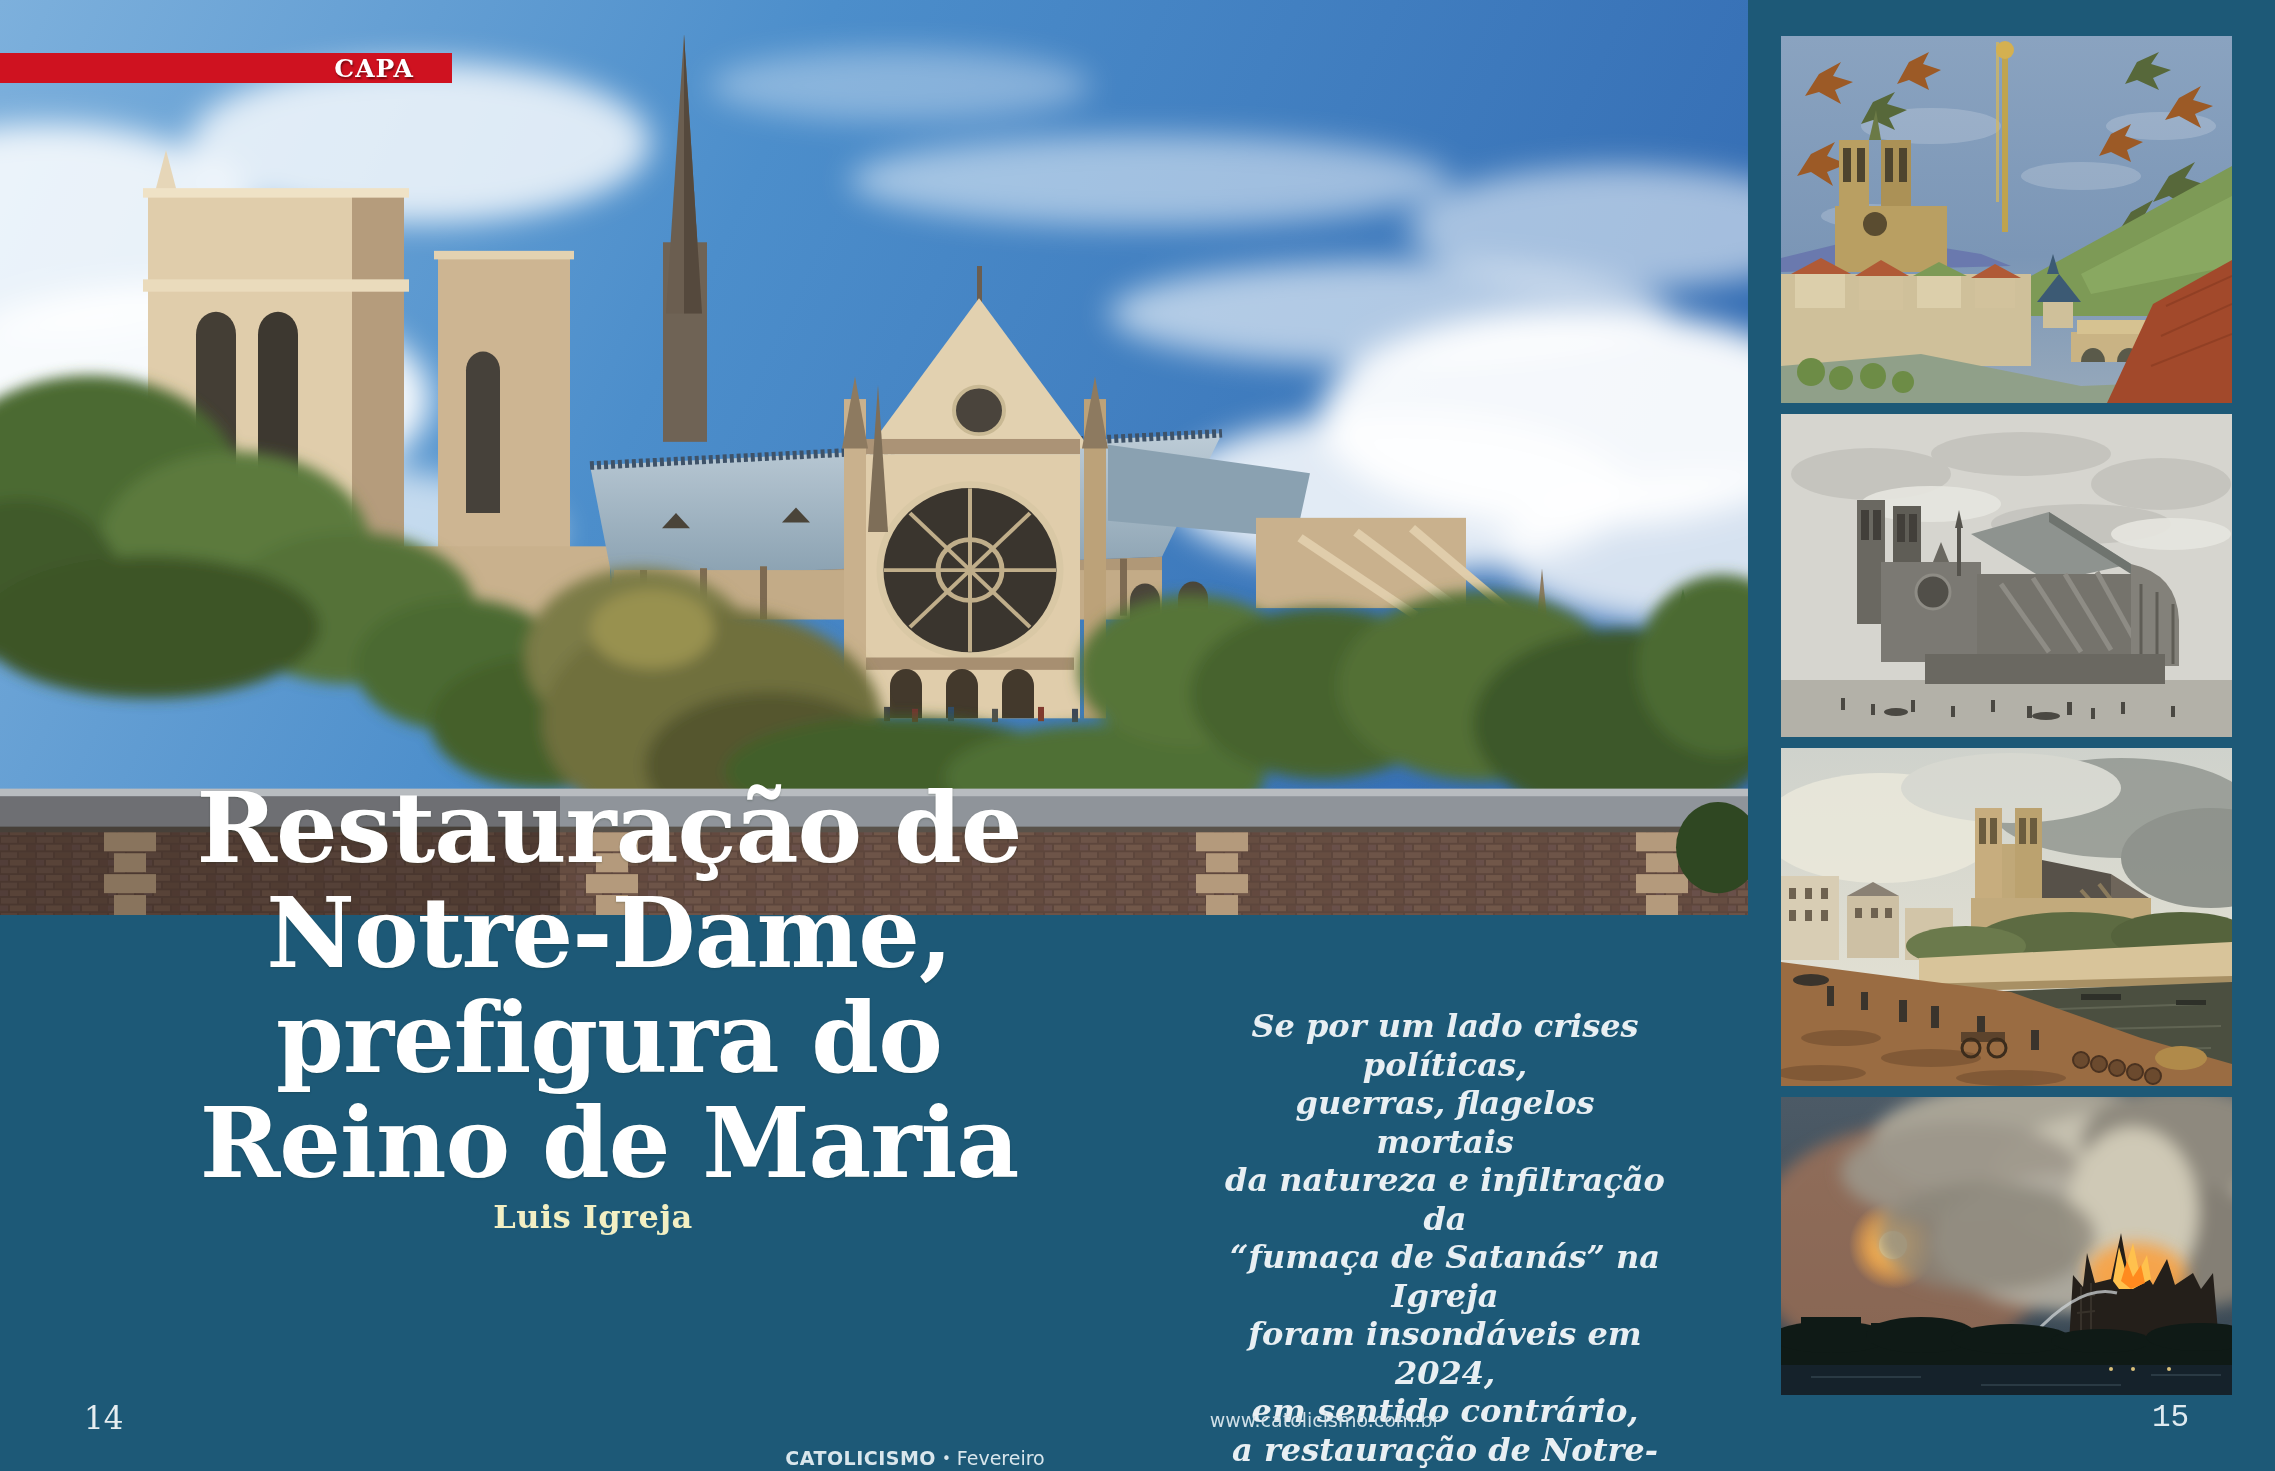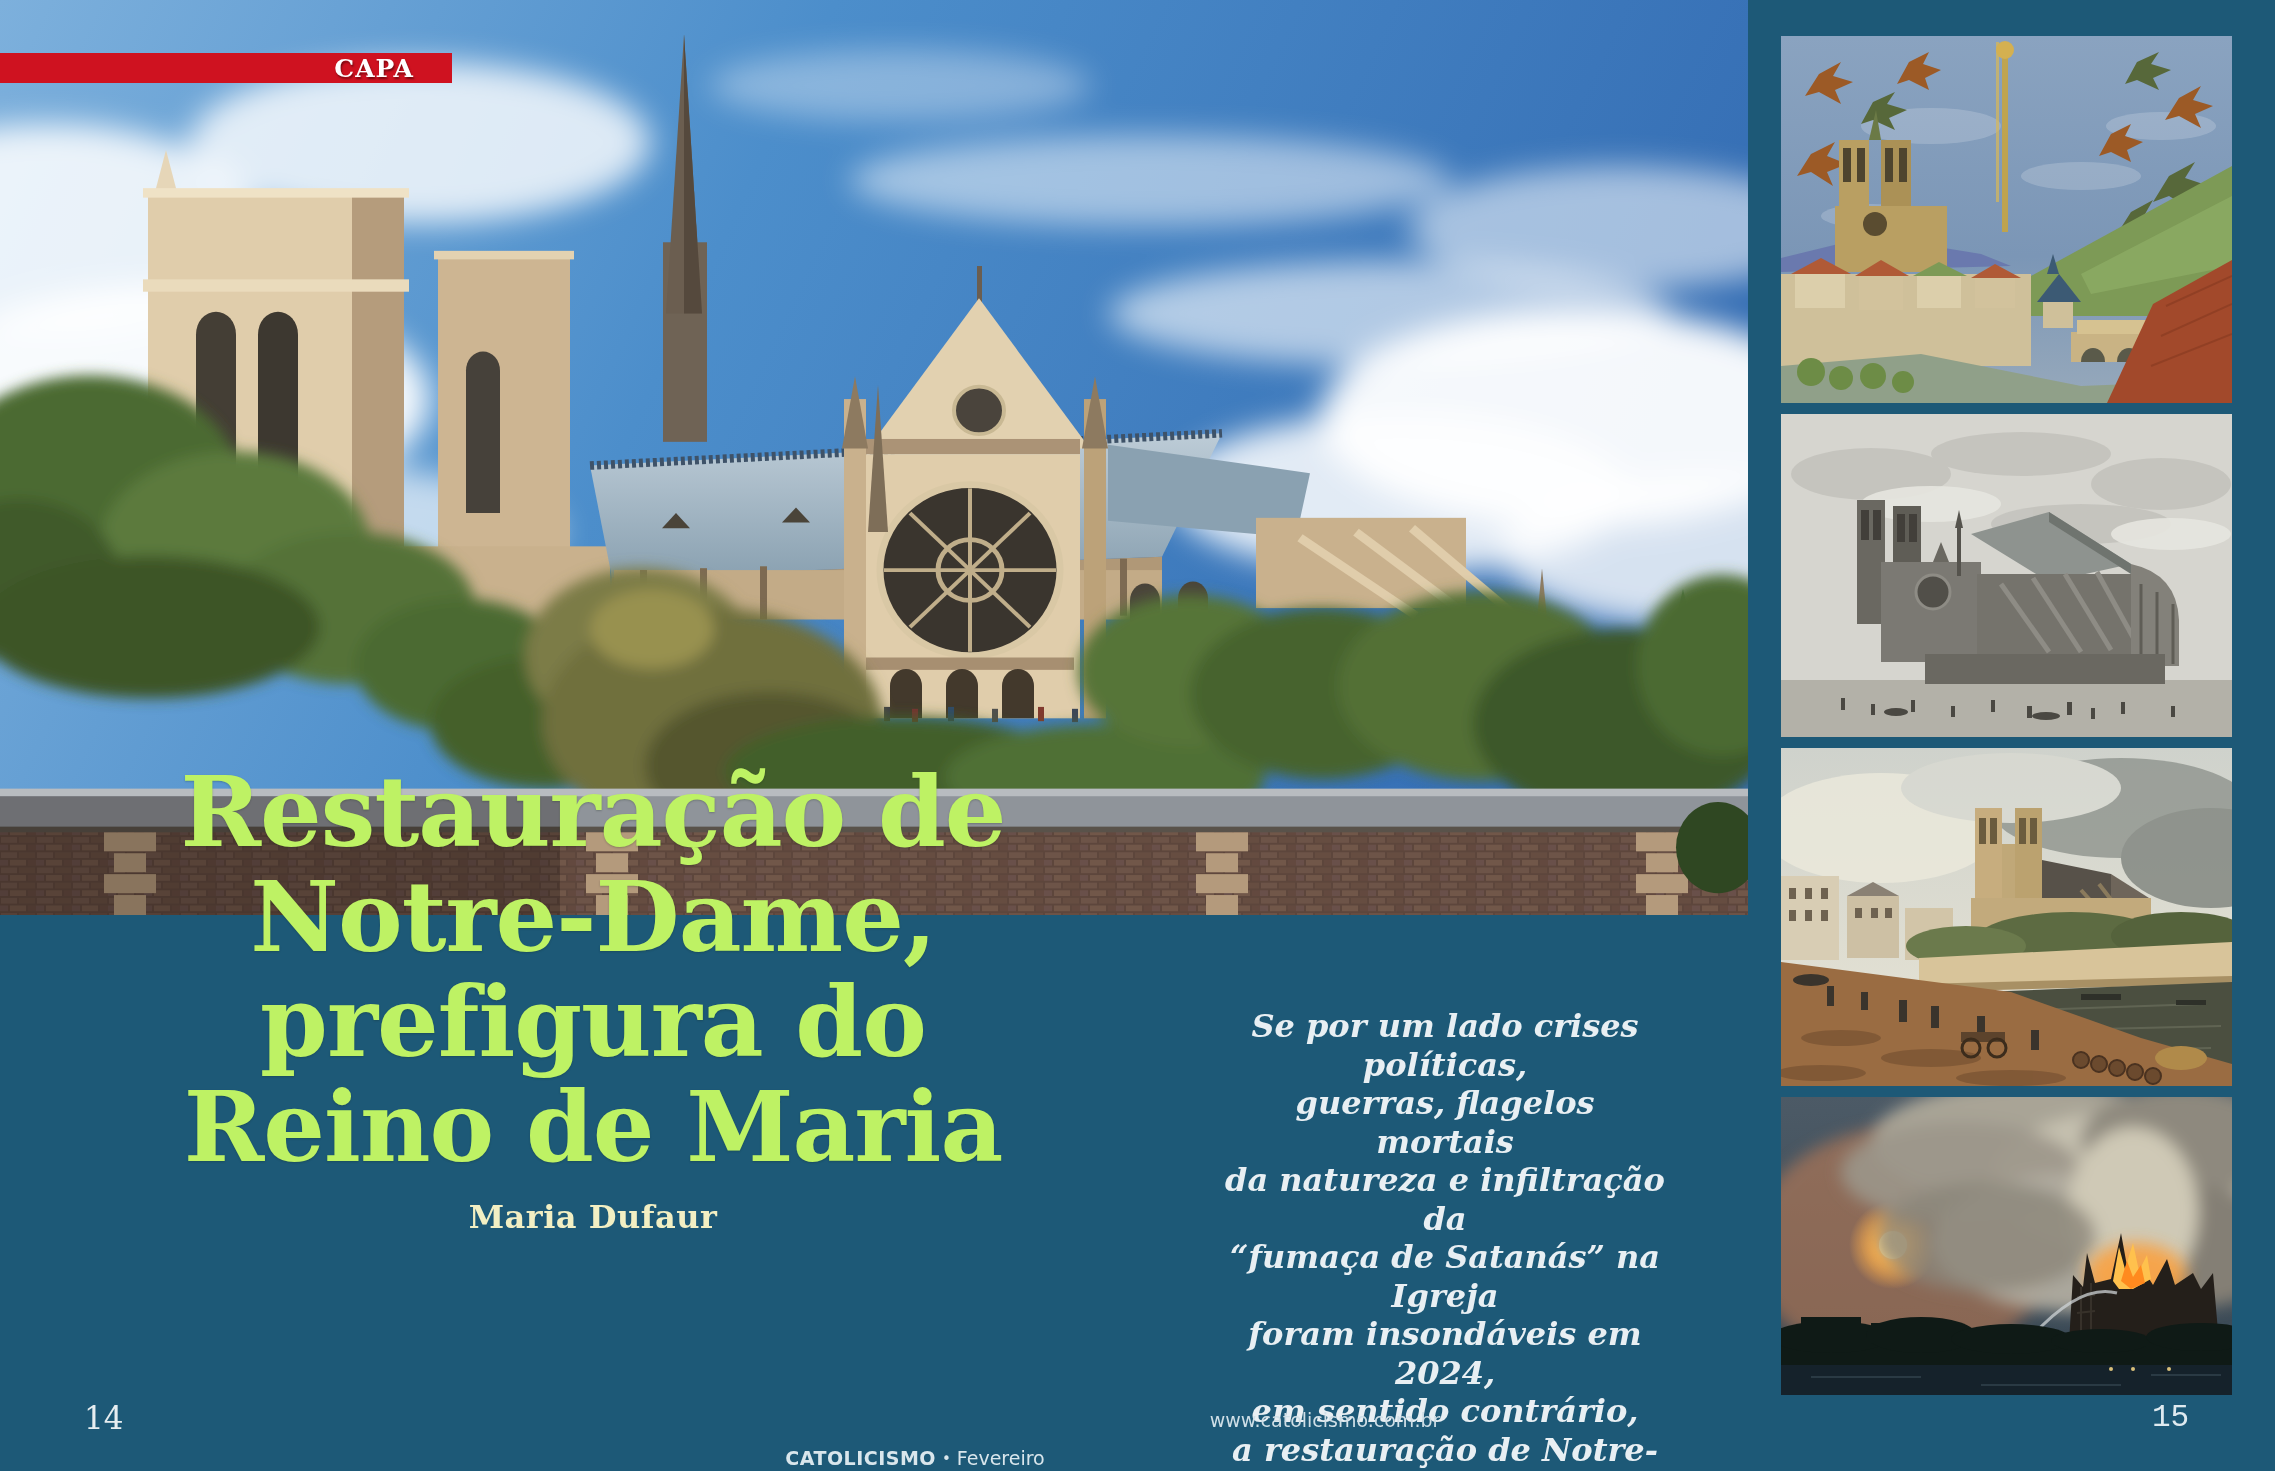--- a/index.html
+++ b/index.html
@@ -13,22 +13,22 @@
   .capa-banner{
     position:absolute;left:0;top:53px;width:452px;height:30px;background:#cf1220;
     display:flex;align-items:center;justify-content:flex-end;padding-right:38px;box-sizing:border-box;
   }
   .capa-banner span{
     color:#ffffff;font-weight:bold;font-size:25px;letter-spacing:1px;line-height:1;
     text-shadow:1px 2px 2px rgba(40,0,0,.55);
   }
   
   .title{
-    position:absolute;left:118px;top:760px;width:950px;margin:0;text-align:center;
-    font-weight:bold;font-size:97px;line-height:105px;letter-spacing:-1px;color:#bef264;
+    position:absolute;left:118px;top:760px;width:950px;margin:16px;text-align:center;
+    font-weight:bold;font-size:97px;line-height:105px;letter-spacing:-1px;color:#ffffff;
     text-shadow:0 1px 2px rgba(20,40,20,.25);
   }
   .title span{display:block;}
   .author{
     position:absolute;left:118px;top:1198px;width:950px;text-align:center;
     font-weight:bold;font-size:32px;color:#f2efc3;letter-spacing:.5px;
   }
   
   .deck{
     position:absolute;left:1222px;top:1007px;width:446px;text-align:center;
@@ -250,21 +250,21 @@
       <span>CAPA</span>
     </div>
   </section>
 
   <h1 class="title">
     <span>Restauração de</span>
     <span>Notre-Dame,</span>
     <span>prefigura do</span>
     <span>Reino de Maria</span>
   </h1>
-  <div class="author">Maria Dufaur</div>
+  <div class="author">Luis Igreja</div>
 
   <div class="deck">
     <span>Se por um lado crises políticas,</span>
     <span>guerras, flagelos mortais</span>
     <span>da natureza e infiltração da</span>
     <span>“fumaça de Satanás” na Igreja</span>
     <span>foram insondáveis em 2024,</span>
     <span>em sentido contrário,</span>
     <span>a restauração de Notre-Dame</span>
 

